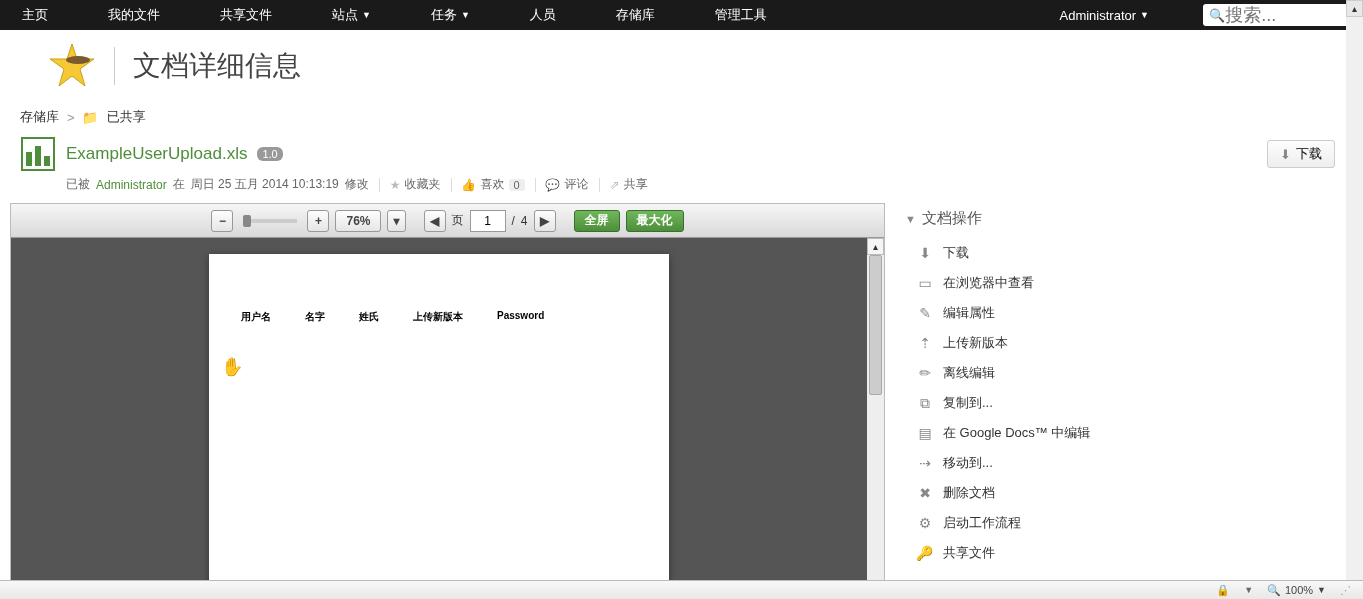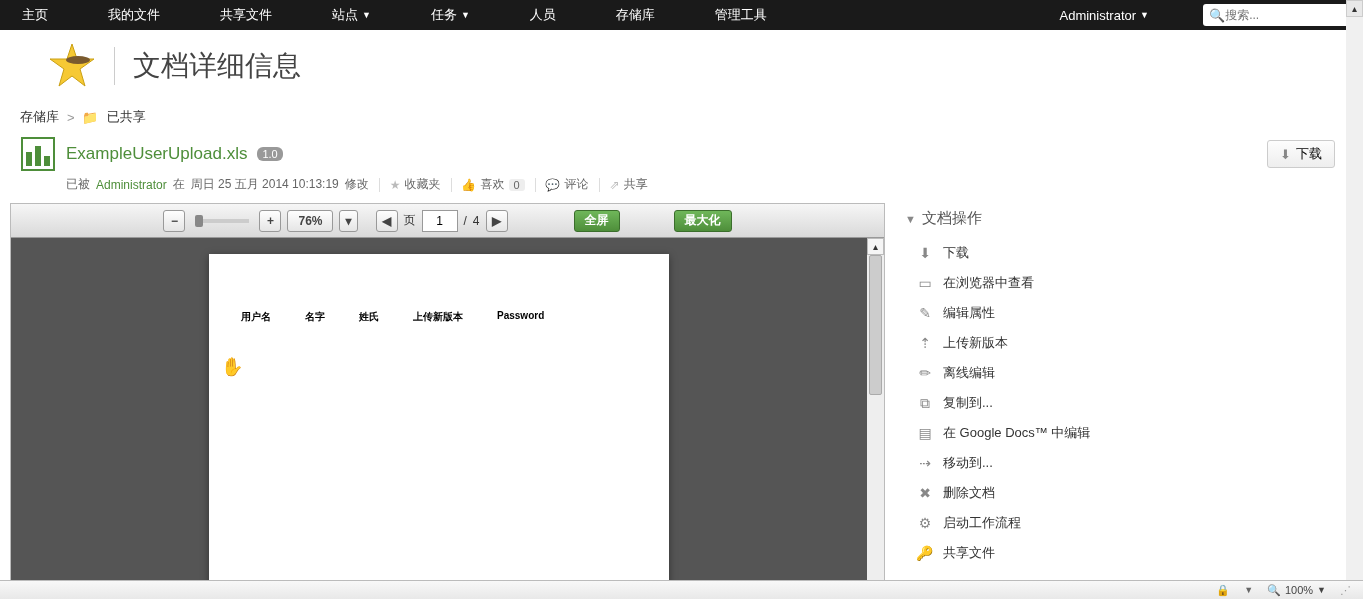--- a/index.html
+++ b/index.html
@@ -4,21 +4,21 @@
 <style>
   * { box-sizing: border-box; margin: 0; padding: 0; }
   body { font-family: Arial, "Microsoft YaHei", sans-serif; font-size: 13px; color: #333; background: #fff; width: 1363px; height: 599px; overflow: hidden; position: relative; }
   
   
   .topnav { height: 30px; background: #1a1a1a; display: flex; align-items: center; color: #fff; padding: 0 10px; font-size: 13px; position: relative; gap: 36px; }
   .topnav .nav-item { padding: 0 12px; cursor: pointer; display: flex; align-items: center; gap: 4px; height: 30px; }
   .nav-spacer { flex: 1; }
   .nav-user { display: flex; align-items: center; gap: 4px; padding: 0 10px; cursor: pointer; }
   .search-box { background: #fff; height: 22px; display: flex; align-items: center; border-radius: 3px; padding: 0 6px; margin-left: 8px; width: 150px; }
-  .search-box input { border: none; outline: none; font-size: 12px; flex: 1; width: 100px; }
+  .search-box input { border: none; outline: none; font-size: 18px; flex: 1; width: 100px; }
   .chev-down { font-size: 9px; }
   
   
   .right-col { position: absolute; right: 0; top: 0; width: 17px; height: 580px; background: #f0f0f0; display: flex; flex-direction: column; align-items: center; }
   .right-col .rc-btn { width: 17px; height: 17px; background: #e8e8e8; border: 1px solid #ccc; font-size: 10px; display: flex; align-items: center; justify-content: center; }
   
   
   .page-head { display: flex; align-items: center; padding: 12px 20px 18px 20px; gap: 18px; margin-left: 28px; }
   .logo { width: 48px; height: 48px; }
   .page-title { font-size: 28px; font-weight: 300; color: #444; border-left: 1px solid #ccc; padding-left: 18px; }
@@ -47,21 +47,21 @@
   
   
   .preview { flex: 0 0 875px; background: #555; border: 1px solid #bbb; height: 380px; position: relative; overflow: hidden; }
   .pv-toolbar { height: 34px; background: linear-gradient(#f6f6f6,#d9d9d9); border-bottom: 1px solid #999; display: flex; align-items: center; justify-content: center; gap: 6px; padding: 0 10px; }
   .pv-btn { height: 22px; min-width: 22px; background: linear-gradient(#fefefe,#e5e5e5); border: 1px solid #999; border-radius: 3px; font-size: 12px; display: flex; align-items: center; justify-content: center; padding: 0 5px; cursor: pointer; font-weight: bold; color: #444; }
   .pv-slider { width: 54px; height: 4px; background: #ccc; position: relative; margin: 0 4px; }
   .pv-slider::before { content:""; position:absolute; left:0; top:-4px; width:8px; height:12px; background:#888; border-radius:2px; }
   .pv-zoom { width: 46px; text-align: center; }
   .pv-page-inp { width: 36px; height: 22px; border: 1px solid #999; text-align: center; font-size: 12px; }
   .pv-label { font-size: 12px; color: #333; }
-  .pv-green { background: linear-gradient(#6fb75a,#4e8e3a); color: #fff; border-color: #3b6e2c; padding: 0 10px; font-weight: bold; margin-left: 48px; }
+  .pv-green { background: linear-gradient(#6fb75a,#4e8e3a); color: #fff; border-color: #3b6e2c; padding: 0 10px; font-weight: bold; }
   
   .pv-body { position: absolute; top: 34px; bottom: 0; left: 0; right: 17px; background: #555; display: flex; justify-content: center; padding-top: 16px; }
   .pv-paper { width: 460px; height: 400px; background: #fff; box-shadow: 0 2px 8px rgba(0,0,0,.4); padding: 56px 32px; }
   .pv-cols { display: flex; gap: 34px; font-size: 10px; font-weight: bold; color: #000; }
   .pv-scrollbar { position: absolute; right: 0; top: 34px; bottom: 0; width: 17px; background: #eee; }
   .pv-scrollbar .sb-btn { width: 17px; height: 17px; background: #f5f5f5; border: 1px solid #bbb; font-size:10px; display: flex; align-items: center; justify-content: center; }
   .pv-scrollbar .sb-thumb { background: #ccc; border: 1px solid #aaa; margin: 0 2px; height: 140px; border-radius:2px; }
   
   
   .side { flex: 1; padding-top: 6px; }

